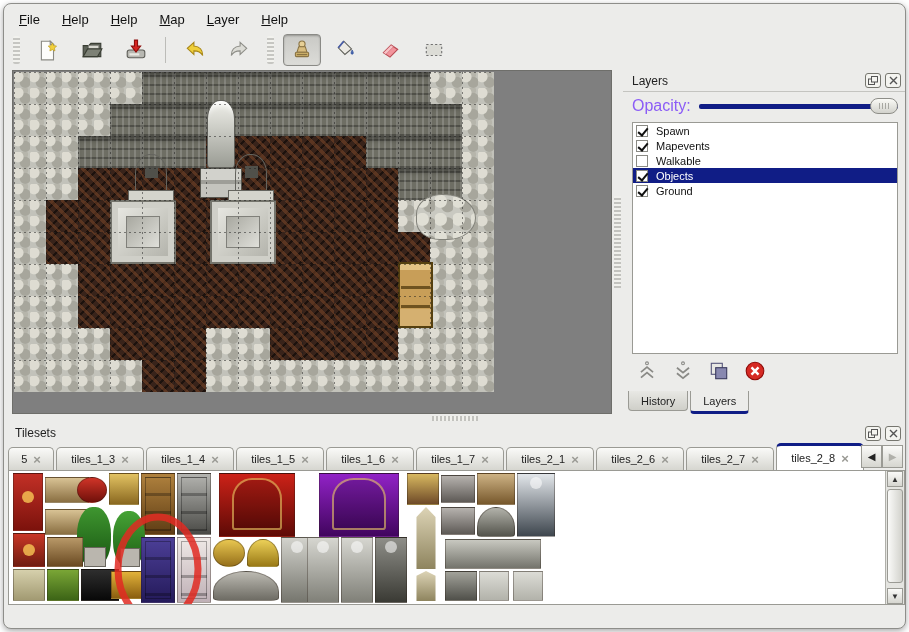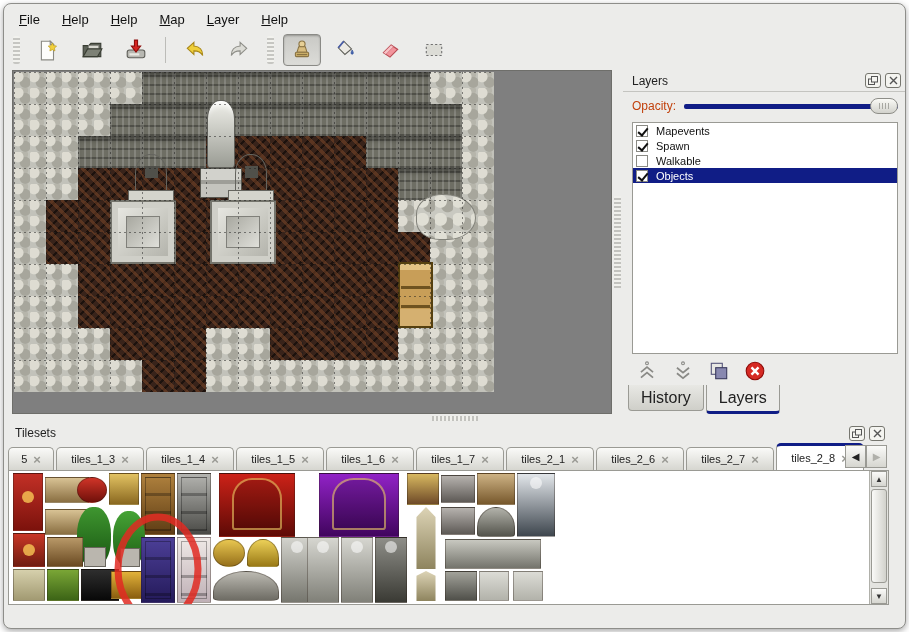--- a/index.html
+++ b/index.html
@@ -77,42 +77,42 @@
         background: repeating-linear-gradient(90deg, #c2c2be 0 2px, #f0f0ec 2px 4px); }
 
   
   .right-panel { position: absolute; left: 619px; top: 66px; width: 284px; height: 344px; }
   .panel-titlebar { height: 22px; display:flex; align-items:center; padding: 0 6px 0 9px;
         border-bottom: 1px solid #c4c4c0; }
   .panel-title { font-size: 12px; color:#222; flex: 1; }
   .wbtn { width: 16px; height: 15px; border: 1px solid #76766f; background: #f4f4f0; border-radius: 3px;
         display:flex; align-items:center; justify-content:center; margin-left: 4px; }
   .opacity-row { height: 28px; display:flex; align-items:center; padding: 0 9px; gap: 8px; }
-  .opacity-label { font-size: 12px; color:#c2410c; }
+  .opacity-label { font-size: 16px; color:#8b5cf6; }
   .slider { flex:1; position: relative; height: 16px; }
   .slider .groove { position:absolute; left:0; right:0; top:6px; height:5px; background: var(--accent); border-radius:2px; }
   .slider .thumb { position:absolute; right:0; top:0; width:28px; height:16px; border-radius:8px;
         background: linear-gradient(180deg,#fafaf6,#d2d2cc); border:1px solid #8e8e88; }
   .slider .thumb::after { content:""; position:absolute; inset:4px 8px;
         background: repeating-linear-gradient(90deg,#a8a8a2 0 1px, transparent 1px 3px); }
   .layers-list { margin: 2px 9px 0 9px; height: 232px; background: #fff; border: 1px solid #9a9a94; overflow:hidden; }
   .layer-row { height: 15px; display:flex; align-items:center; gap: 8px; padding: 0 3px; font-size: 11px; color:#111; }
   .layer-row.sel { background: var(--accent); color: #fff; }
   .cbx { width: 12px; height: 12px; background:#fff; border:1px solid #8a8a84; position:relative; flex:none; }
   .cbx.on::after { content:""; position:absolute; left:3px; top:0; width:4px; height:8px;
         border: solid #101010; border-width: 0 2px 2px 0; transform: rotate(40deg); }
   .layer-btns { display:flex; gap: 12px; padding: 6px 4px 2px 12px; align-items:center; }
   .lbtn { width: 24px; height: 22px; background:transparent; border:none; display:flex; align-items:center; justify-content:center; }
   .bottom-tabs { position:absolute; bottom: 0; left: 5px; display:flex; align-items:flex-start; }
-  .btab { font-size: 16px; color:#222; padding: 4px 12px 3px 12px; border:1px solid #9a9a94; border-top: none;
+  .btab { font-size: 11px; color:#222; padding: 4px 12px 3px 12px; border:1px solid #9a9a94; border-top: none;
         background: linear-gradient(180deg,#e8e8e4,#cfcfc9); border-radius: 0 0 4px 4px; margin-right: 2px; }
   .btab.active { background: #ececea; border-bottom: 3px solid var(--accent); padding-bottom: 4px; }
 
   
-  .tilesets-panel { position:absolute; left: 4px; right: 16px; top: 419px; height: 182px; }
+  .tilesets-panel { position:absolute; left: 4px; right: 0; top: 419px; height: 182px; }
   .ts-titlebar { height: 20px; display:flex; align-items:center; padding: 0 4px 0 7px; }
   .ts-tabbar { height: 27px; display:flex; align-items:flex-end; padding-left: 0; position:relative; }
   .ttab { height: 23px; display:flex; align-items:center; justify-content:center; gap:6px; font-size: 11px; color:#222;
         width: 88px; border: 1px solid #9a9a94; border-bottom:none; border-radius: 5px 5px 0 0;
         background: linear-gradient(180deg,#fafaf8,#d6d6d0); margin-right: 2px; flex:none; }
   .ttab.partial { width: 46px; }
   .ttab.active { height: 27px; background: #fff; border-top: 3px solid var(--accent); }
   .tab-x { color: #9a9a94; font-size: 13px; font-weight: bold; line-height: 1; }
   .tab-scrolls { position:absolute; right: 2px; bottom: 2px; display:flex; }
   .sarrow { width: 21px; height: 23px; border:1px solid #9a9a94; background:linear-gradient(180deg,#fafaf8,#d6d6d0);
@@ -444,33 +444,37 @@
     <div class="opacity-row">
       <span class="opacity-label">Opacity:</span>
       <div class="slider">
         <div class="groove"></div>
         <div class="thumb"></div>
       </div>
     </div>
     <div class="layers-list" id="layersList">
         <div class="layer-row">
           <span class="cbx on"></span>
-          <span>Mapevents</span>
+          <span>Spawn</span>
         </div>
         <div class="layer-row">
           <span class="cbx on"></span>
-          <span>Spawn</span>
+          <span>Mapevents</span>
         </div>
         <div class="layer-row">
           <span class="cbx"></span>
           <span>Walkable</span>
         </div>
         <div class="layer-row sel">
           <span class="cbx on"></span>
           <span>Objects</span>
+        </div>
+        <div class="layer-row">
+          <span class="cbx on"></span>
+          <span>Ground</span>
         </div>
       </div>
     <div class="layer-btns">
       <button class="lbtn">
         <svg width="22" height="22" viewBox="0 0 20 20">
             <circle cx="10" cy="3" r="1.3" fill="none" stroke="#8a8a86"></circle>
             <path d="M4.5 11l5.5-4.5L15.5 11M4.5 16l5.5-4.5L15.5 16" fill="none" stroke="#8a8a86" stroke-width="1.6"></path>
           </svg>
       </button>
       <button class="lbtn">

